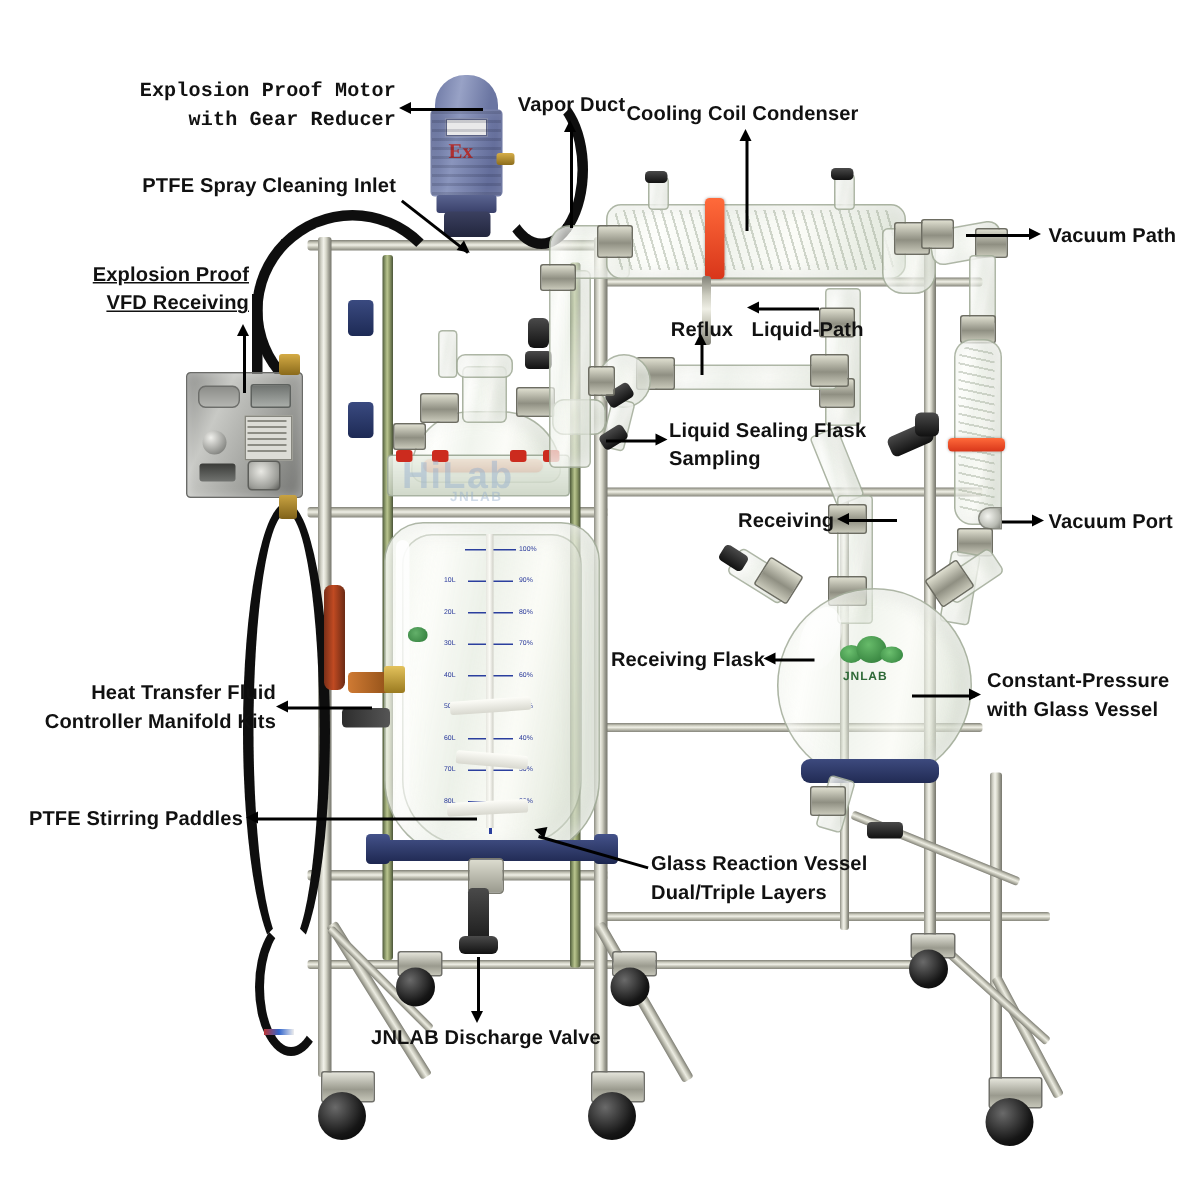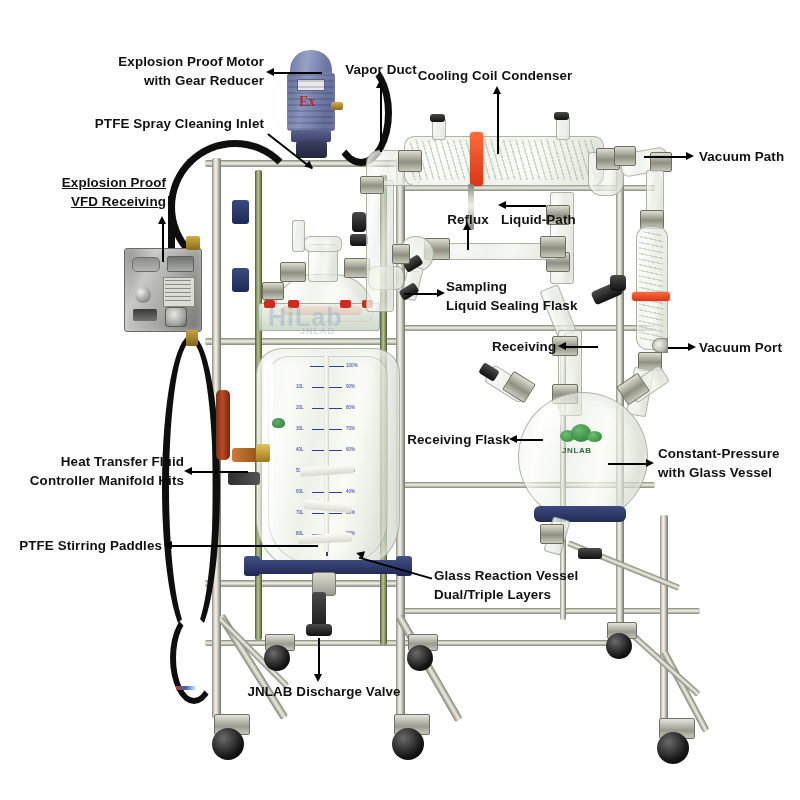--- a/index.html
+++ b/index.html
@@ -339,21 +339,21 @@
     <div class="blackvalve" style="left:480px;top:366px;width:18px;height:12px;transform:rotate(32deg);"></div>
     <div class="clamp" style="left:506px;top:376px;width:24px;height:20px;transform:rotate(32deg);"></div>
     <div class="glass" style="left:628px;top:374px;width:38px;height:18px;border-radius:4px;transform:rotate(-34deg);"></div>
     <div class="clamp" style="left:620px;top:378px;width:24px;height:20px;transform:rotate(-34deg);"></div>
     <div class="glass" style="left:548px;top:518px;width:16px;height:34px;border-radius:3px;transform:rotate(16deg);"></div>
     <div class="blackvalve" style="left:578px;top:548px;width:24px;height:11px;"></div>
     <div class="clamp" style="left:540px;top:524px;width:22px;height:18px;"></div>
 
   </div>
 
-  <div class="label r" style="left:64px;top:52px;width:200px;">
+  <div class="label r" style="left:64px;top:52px;width:200px;font-family:Liberation Mono, monospace;">
     <div>Explosion Proof Motor</div>
     <div>with Gear Reducer</div>
   </div>
   <div class="ldr h" style="left:272px;top:72px;width:50px;"></div>
   <div class="ah left" style="left:266px;top:68px;"></div>
 
   <div class="label c" style="left:333px;top:60px;width:96px;">
     <div>Vapor Duct</div>
   </div>
   <div class="ldr v" style="left:380px;top:86px;height:66px;"></div>
@@ -390,22 +390,22 @@
   <div class="ldr v" style="left:467px;top:228px;height:22px;"></div>
   <div class="ah up" style="left:463px;top:222px;"></div>
 
   <div class="label" style="left:501px;top:210px;width:90px;">
     <div>Liquid-Path</div>
   </div>
   <div class="ldr h" style="left:504px;top:205px;width:42px;"></div>
   <div class="ah left" style="left:498px;top:201px;"></div>
 
   <div class="label" style="left:446px;top:277px;width:180px;">
+    <div>Liquid Sealing Flask</div>
     <div>Sampling</div>
-    <div>Liquid Sealing Flask</div>
   </div>
   <div class="ldr h" style="left:404px;top:293px;width:36px;"></div>
   <div class="ah right" style="left:437px;top:289px;"></div>
 
   <div class="label" style="left:492px;top:337px;width:84px;">
     <div>Receiving</div>
   </div>
   <div class="ldr h" style="left:564px;top:346px;width:34px;"></div>
   <div class="ah left" style="left:558px;top:342px;"></div>
 

